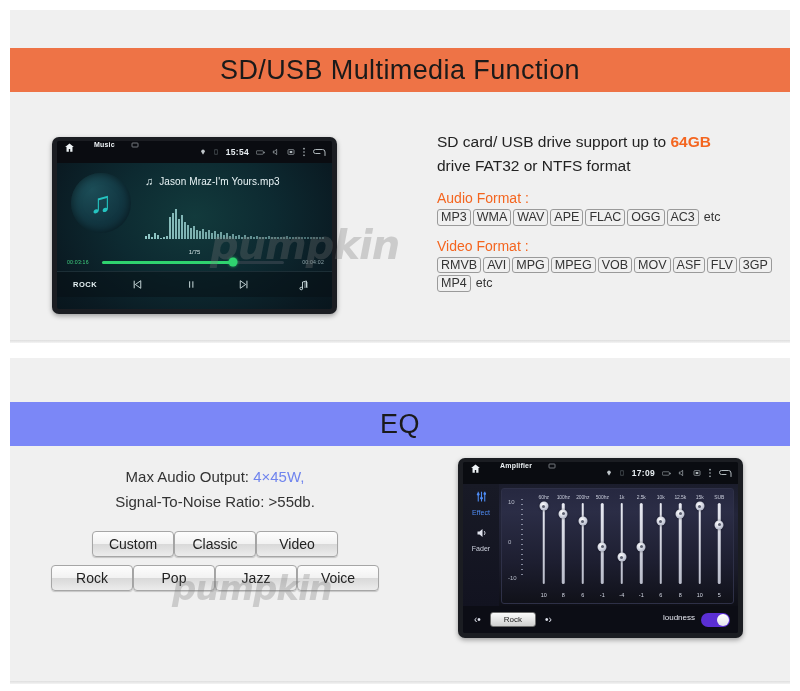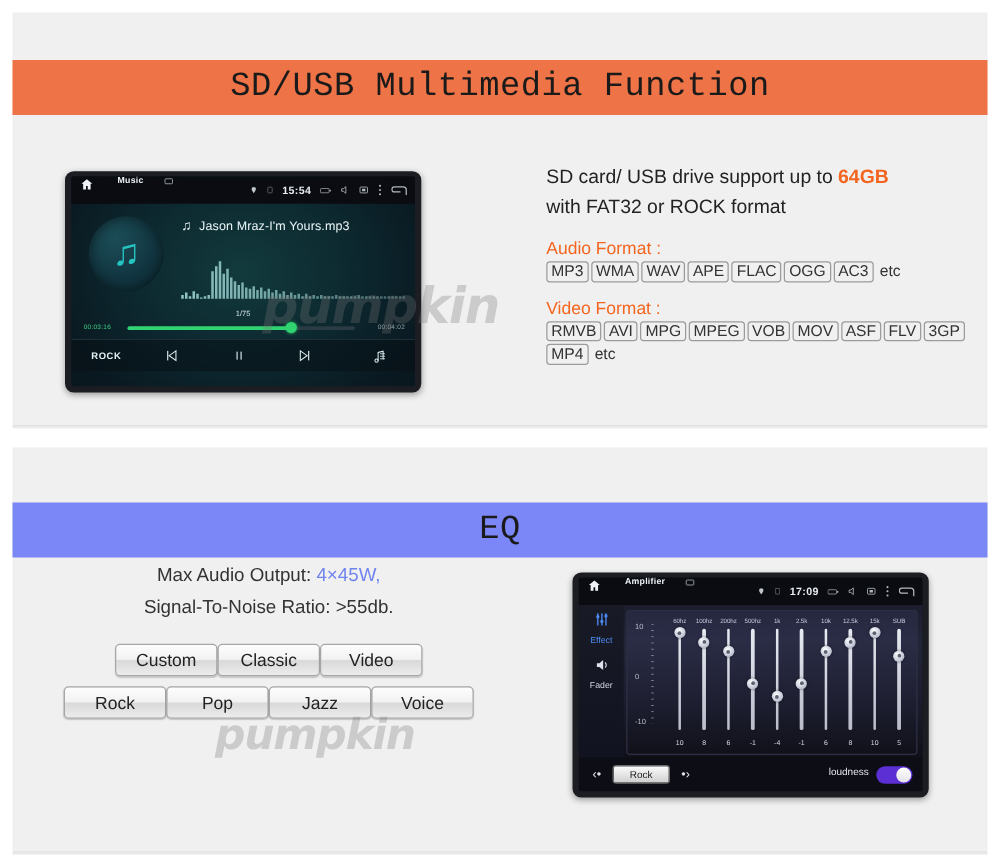--- a/index.html
+++ b/index.html
@@ -13,21 +13,21 @@
   .page{position:relative;width:800px;height:691px;}
 
   
   .panel{position:absolute;left:10px;width:780px;background:#f0f0f0;}
   .panel-sep{position:absolute;left:10px;width:780px;height:3px;
              background:linear-gradient(to bottom,#dedede,#f4f4f4);}
 
   .band{position:absolute;left:10px;width:780px;display:flex;
         align-items:center;justify-content:center;}
   .band-title{font-size:27px;color:#1a1a1a;letter-spacing:.4px;
-              font-family:Liberation Mono, monospace;font-weight:400;}
+              font-family:Liberation Sans, sans-serif;font-weight:400;}
 
   
   #sec1{top:10px;height:330px;}
   #band1{top:48px;height:44px;background:#ee7346;}
 
   
   .device{
     position:absolute;
     border-radius:7px;
     background:#1b1d22;
@@ -93,21 +93,21 @@
   .t-accent{color:#f4651f;font-weight:bold;}
   .t-label{font-size:14px;color:#f4651f;margin-top:12px;margin-bottom:3px;}
   .chiprow{display:flex;flex-wrap:wrap;align-items:center;gap:2px;line-height:1;text-align:center;}
   .chip{border:1px solid #9a9a9a;border-radius:3px;padding:1px 3px;font-size:12.5px;color:#333;background:transparent;}
   .etc{font-size:12.5px;color:#333;margin-left:3px;}
 
   
   #sec2{top:358px;height:323px;}
   #band2{top:402px;height:44px;background:#7b87f7;}
 
-  .eq-left{position:absolute;left:70px;top:448px;width:290px;text-align:center;}
+  .eq-left{position:absolute;left:70px;top:464px;width:290px;text-align:center;}
   .eq-spec{font-size:15px;color:#333;line-height:25px;}
   .eq-spec .blue{color:#6f84ee;}
   .preset-grid{margin-top:17px;display:flex;flex-direction:column;align-items:center;gap:8px;}
   .preset-row{display:flex;gap:0;}
   .pbtn{
     min-width:62px;text-align:center;font-size:14px;color:#222;
     padding:4px 9px;border:1px solid #a6a6a6;border-radius:4px;
     background:linear-gradient(to bottom,#fdfdfd 0%,#f2f2f2 48%,#d9d9d9 52%,#ececec 100%);
     box-shadow:0 1px 1px rgba(0,0,0,.18);
   }
@@ -343,21 +343,21 @@
         </span>
       </div>
 
     </div>
   </div>
 
   <div class="txt-col">
     <div class="t-main">
       <span>SD card/ USB drive support up to </span><span class="t-accent">64GB</span>
     </div>
-    <div class="t-main">with FAT32 or ROCK format</div>
+    <div class="t-main">drive FAT32 or NTFS format</div>
 
     <div class="t-label">Audio Format :</div>
     <div class="chiprow" id="audio-chips">
         <span class="chip">MP3</span>
         <span class="chip">WMA</span>
         <span class="chip">WAV</span>
         <span class="chip">APE</span>
         <span class="chip">FLAC</span>
         <span class="chip">OGG</span>
         <span class="chip">AC3</span>

